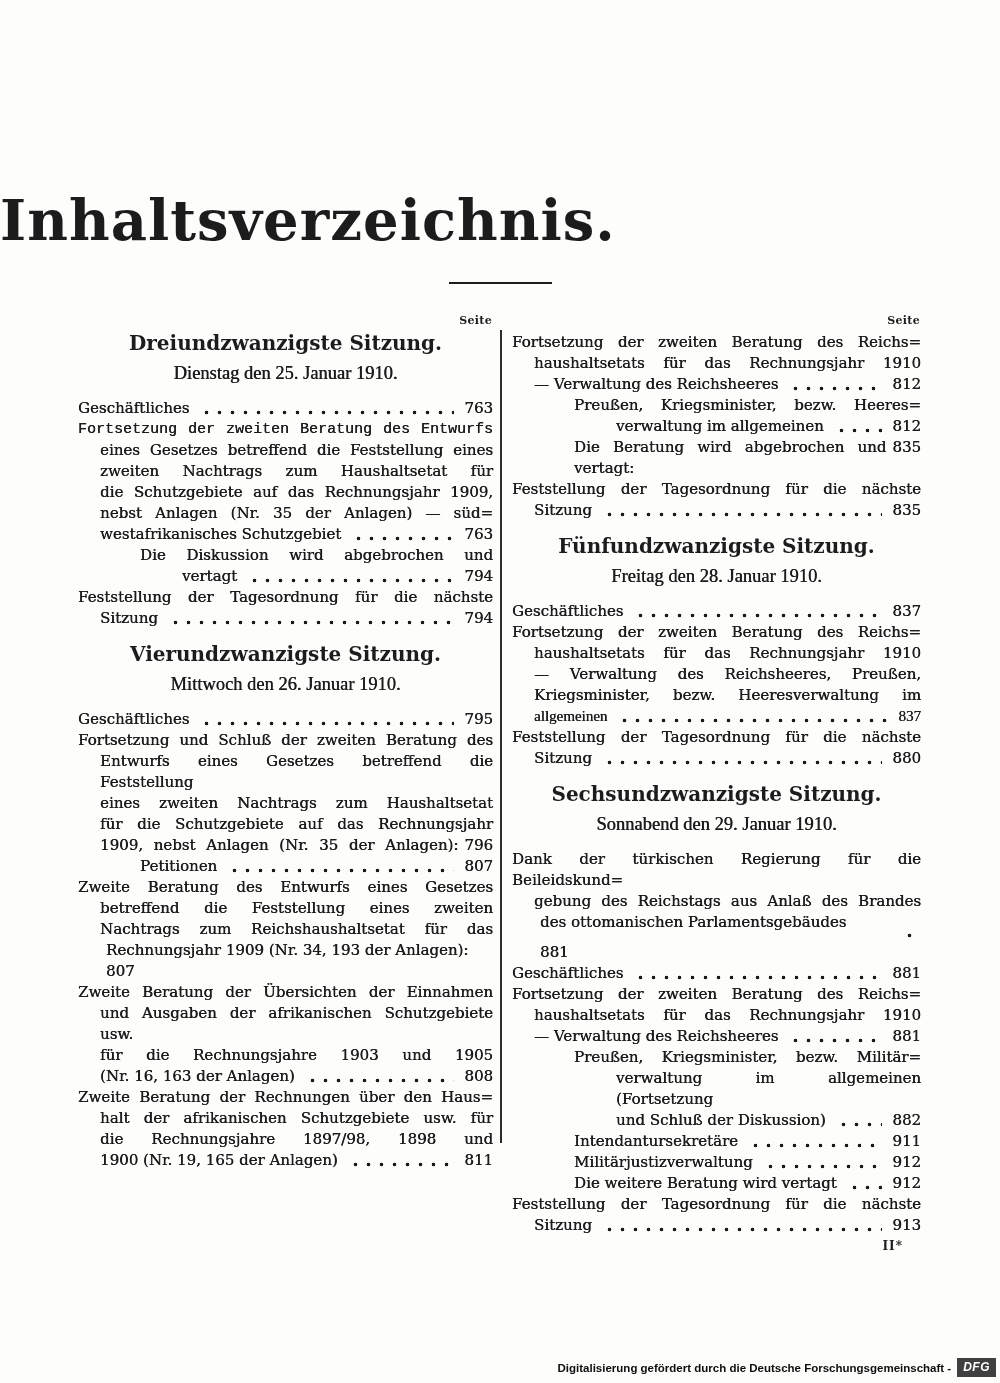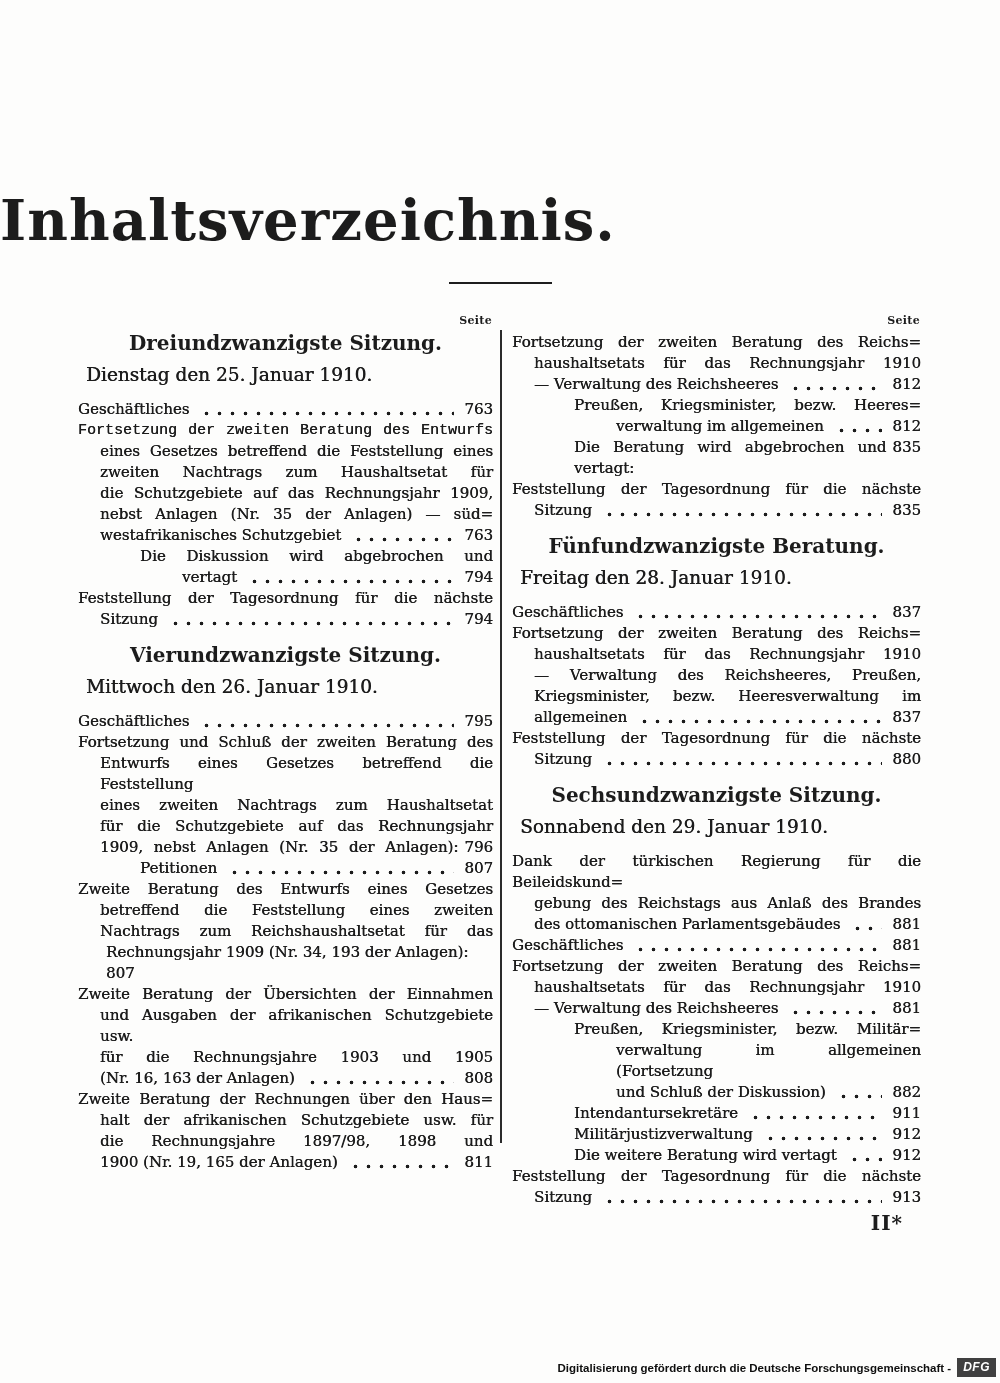--- a/index.html
+++ b/index.html
@@ -25,22 +25,23 @@
     text-align:right;font-size:11px;line-height:13px;font-weight:bold;
     margin:0 1px 5px 0;letter-spacing:0.3px;
   }
 
   .section{margin:14px 0 13px;}
   [data-column] > .section:first-child{margin-top:2px;}
   .section-title{
     margin:0 0 7px;font-size:20px;line-height:23px;font-weight:bold;text-align:center;
   }
   .section-date{
-    margin:8px;font-size:18.5px;line-height:23px;text-align:left;
+    margin:0;font-size:18.5px;line-height:23px;text-align:center;
     text-shadow:0.4px 0 currentColor;
+    font-family:Liberation Serif, serif;
   }
 
   .entry{margin:0;}
   .toc-line{
     display:flex;align-items:baseline;
     font-size:15px;line-height:21px;
     text-shadow:0.35px 0 currentColor;
   }
   .toc-line.block{display:block;text-align:justify;text-align-last:justify;}
   .line-text{flex:0 1 auto;}
@@ -48,21 +49,21 @@
   .leader{
     flex:1 1 auto;min-width:16px;height:5px;align-self:flex-end;
     margin:0 4px 4px 9px;
     background-image:radial-gradient(circle, #1c1c1c 1.6px, rgba(0,0,0,0) 2.1px);
     background-size:13px 5px;background-repeat:repeat-x;background-position:2px 0;
   }
   .page-num{flex:0 0 auto;margin-left:6px;}
 
   .signature{
     text-align:right;padding-right:18px;margin-top:3px;
-    font-size:20px;font-weight:bold;letter-spacing:1px;
+    font-size:12px;font-weight:bold;letter-spacing:1px;
   }
 
   .footer{
     position:absolute;right:4px;bottom:6px;
     display:flex;align-items:center;gap:6px;
     font-family:"Liberation Sans", sans-serif;
     font-size:11.5px;font-weight:bold;color:#0e0e0e;
   }
   .dfg-logo{
     display:inline-block;background:#212f80;color:#ffffff;
@@ -205,57 +206,57 @@
         </div>
         <div class="entry">
           <div class="toc-line block" style="padding-left: 0px;"><span class="line-text">Feststellung der Tagesordnung für die nächste</span></div>
           <div class="toc-line" style="padding-left: 22px;">
             <span class="line-text">Sitzung</span>
             <span class="leader"></span>
             <span class="page-num">835</span>
           </div>
         </div>
         <div class="section">
-          <div class="section-title">Fünfundzwanzigste Beratung.</div>
+          <div class="section-title">Fünfundzwanzigste Sitzung.</div>
           <div class="section-date">Freitag den 28. Januar 1910.</div>
         </div>
         <div class="entry">
           <div class="toc-line" style="padding-left: 0px;">
             <span class="line-text">Geschäftliches</span>
             <span class="leader"></span>
             <span class="page-num">837</span>
           </div>
         </div>
         <div class="entry">
           <div class="toc-line block" style="padding-left: 0px;"><span class="line-text">Fortsetzung der zweiten Beratung des Reichs=</span></div>
           <div class="toc-line block" style="padding-left: 22px;"><span class="line-text">haushaltsetats für das Rechnungsjahr 1910</span></div>
           <div class="toc-line block" style="padding-left: 22px;"><span class="line-text">— Verwaltung des Reichsheeres, Preußen,</span></div>
           <div class="toc-line block" style="padding-left: 22px;"><span class="line-text">Kriegsminister, bezw. Heeresverwaltung im</span></div>
-          <div class="toc-line" style="padding-left: 22px;">
+          <div class="toc-line" style="padding-left: 22px; font-family: Liberation Serif, serif;">
             <span class="line-text">allgemeinen</span>
             <span class="leader"></span>
             <span class="page-num">837</span>
           </div>
         </div>
         <div class="entry">
           <div class="toc-line block" style="padding-left: 0px;"><span class="line-text">Feststellung der Tagesordnung für die nächste</span></div>
           <div class="toc-line" style="padding-left: 22px;">
             <span class="line-text">Sitzung</span>
             <span class="leader"></span>
             <span class="page-num">880</span>
           </div>
         </div>
         <div class="section">
           <div class="section-title">Sechsundzwanzigste Sitzung.</div>
           <div class="section-date">Sonnabend den 29. Januar 1910.</div>
         </div>
         <div class="entry">
           <div class="toc-line block" style="padding-left: 0px;"><span class="line-text">Dank der türkischen Regierung für die Beileidskund=</span></div>
           <div class="toc-line block" style="padding-left: 22px;"><span class="line-text">gebung des Reichstags aus Anlaß des Brandes</span></div>
-          <div class="toc-line" style="padding-left: 22px;">
+          <div class="toc-line" style="padding-left: 22px; flex-direction: column;">
             <span class="line-text">des ottomanischen Parlamentsgebäudes</span>
             <span class="leader"></span>
             <span class="page-num">881</span>
           </div>
         </div>
         <div class="entry">
           <div class="toc-line" style="padding-left: 0px;">
             <span class="line-text">Geschäftliches</span>
             <span class="leader"></span>
             <span class="page-num">881</span>

